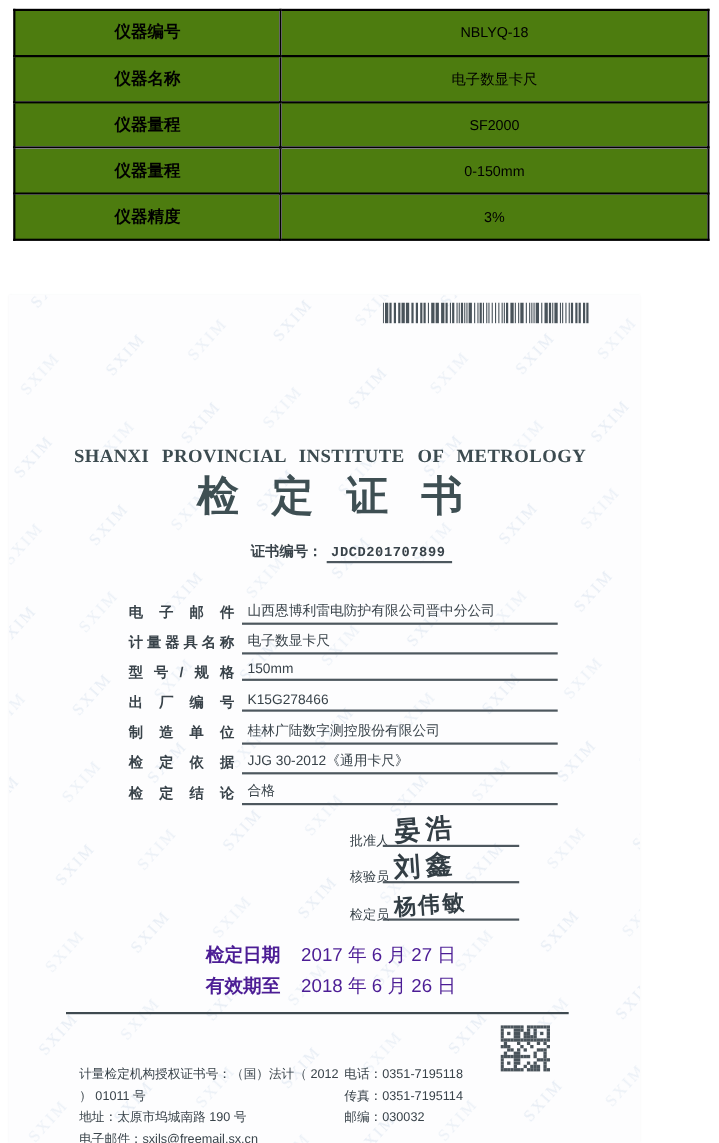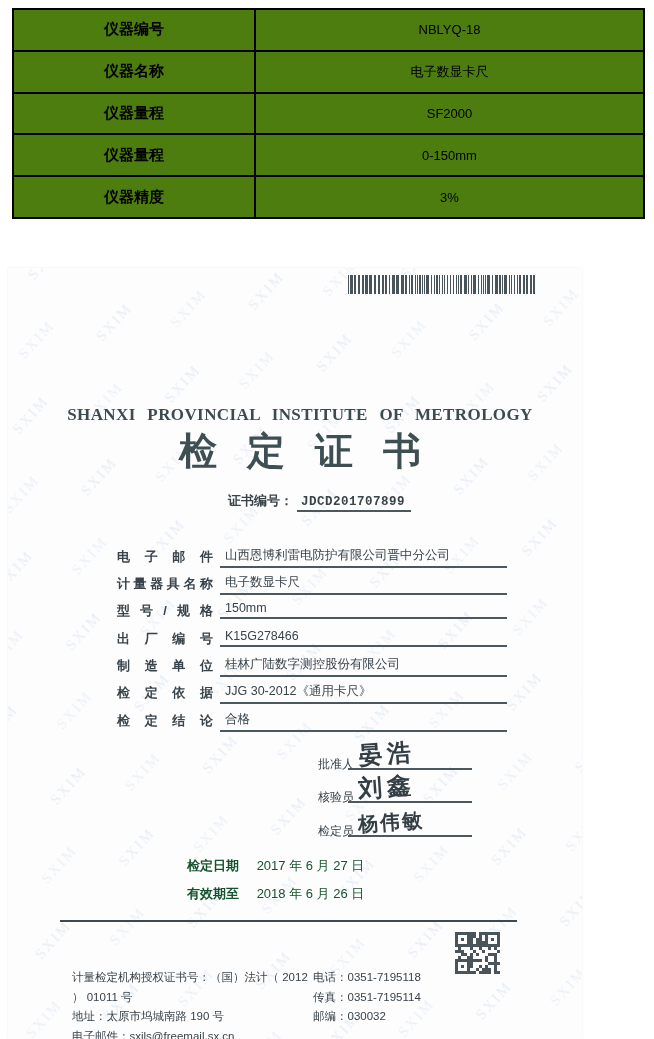--- a/index.html
+++ b/index.html
@@ -71,21 +71,21 @@
 
   .sig-row{position:absolute;left:318px;width:170px;height:24px;}
   .sig-label{position:absolute;left:0;top:4px;font-size:12px;color:#39434a;}
   .sig-line{position:absolute;left:30px;top:16px;width:124px;border-bottom:2px solid #4d575e;}
   .sig-name{
     position:absolute;left:40px;top:-14px;font-size:24px;font-weight:bold;
     color:#333e45;transform:rotate(-4deg);letter-spacing:5px;white-space:nowrap;
   }
   .sig-name.small{font-size:20px;letter-spacing:2px;top:-10px;}
 
-  .date-row{position:absolute;left:187px;font-size:13px;color:#14532d;}
+  .date-row{position:absolute;left:187px;font-size:17px;color:#4c1d95;}
   .d-label{font-weight:600;}
   .d-value{margin-left:14px;}
 
   #footer-line{position:absolute;left:60px;top:654px;width:457px;height:2px;background:#3f4a50;}
   .ft-col{position:absolute;top:662px;font-size:11.5px;line-height:19.5px;color:#39434a;margin-top:40px;}
   #ft-left{left:72px;width:250px;}
   #ft-right{left:313px;width:140px;}
   #qr-code{position:absolute;left:455px;top:666px;width:45px;height:44px;}
 </style>
 </head>

